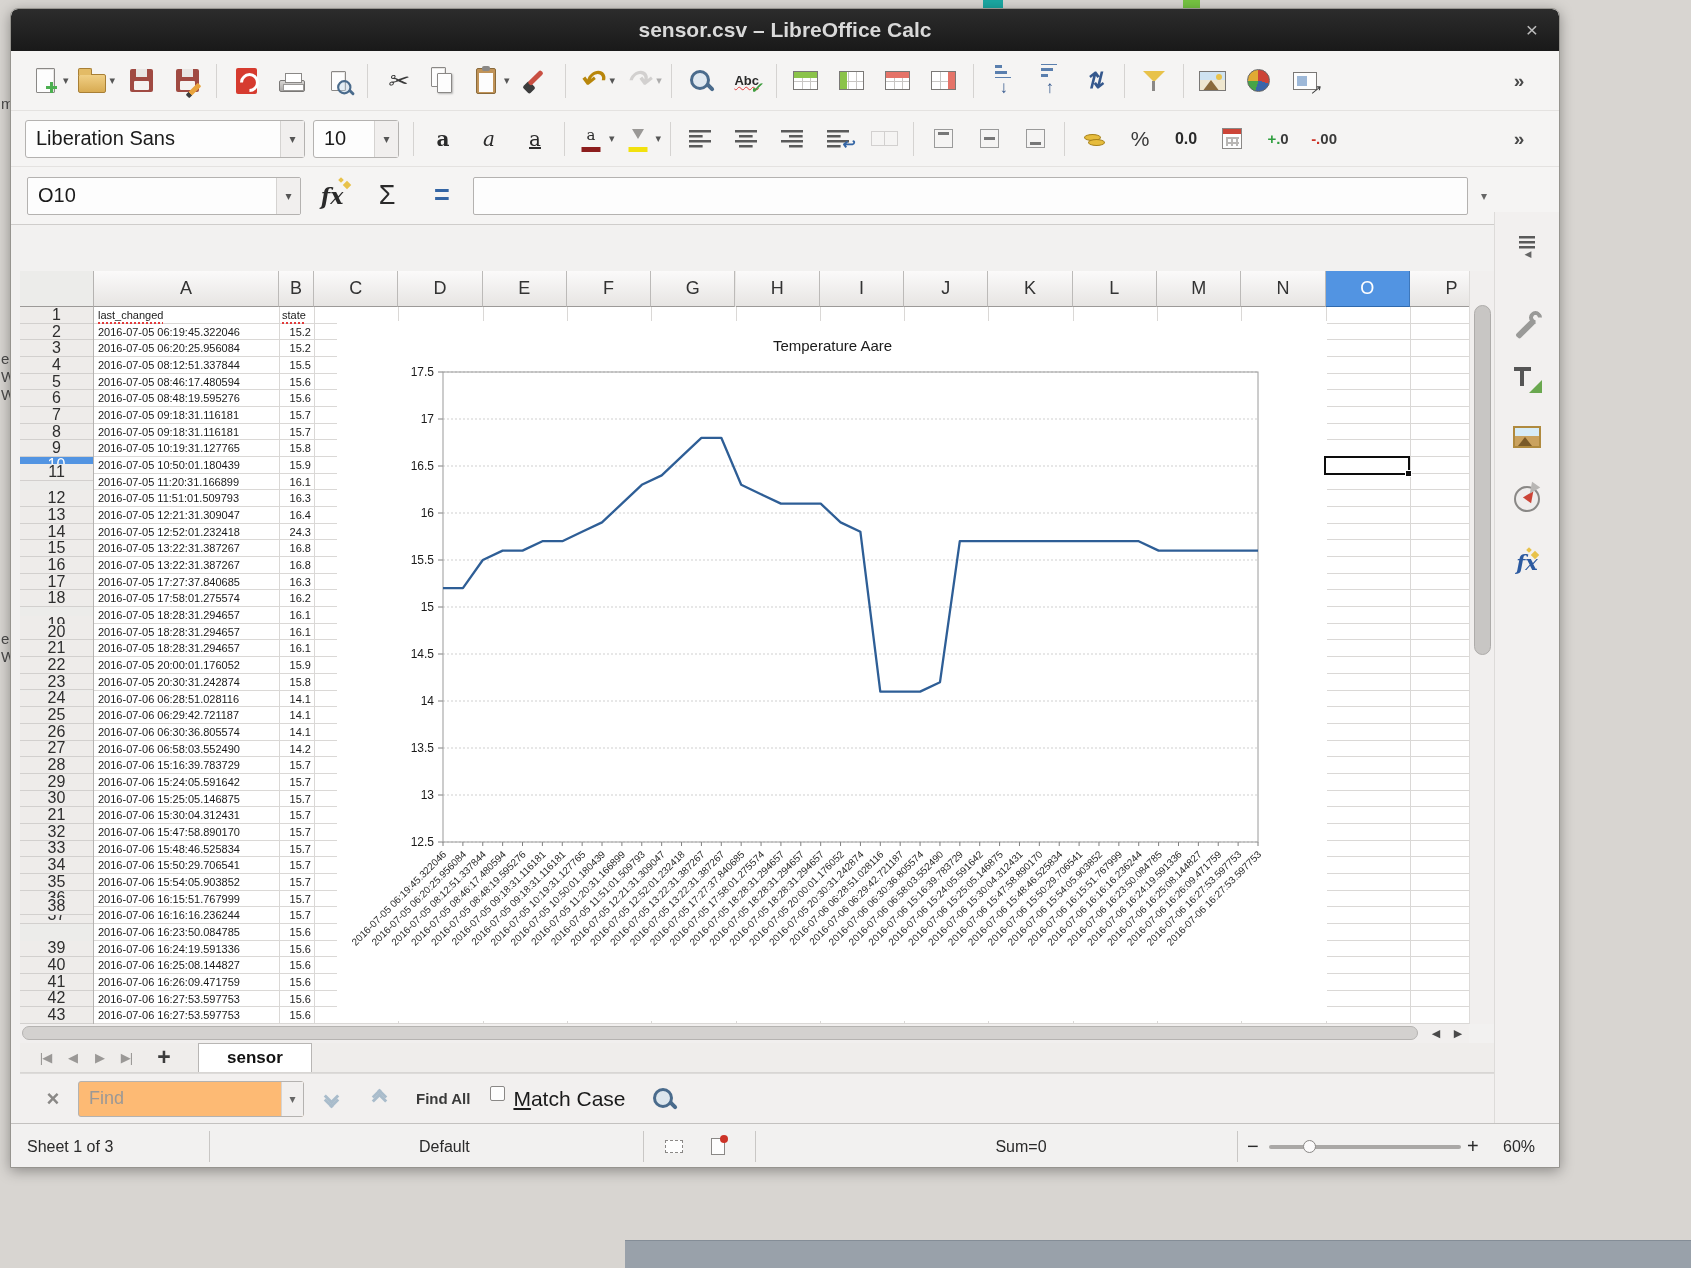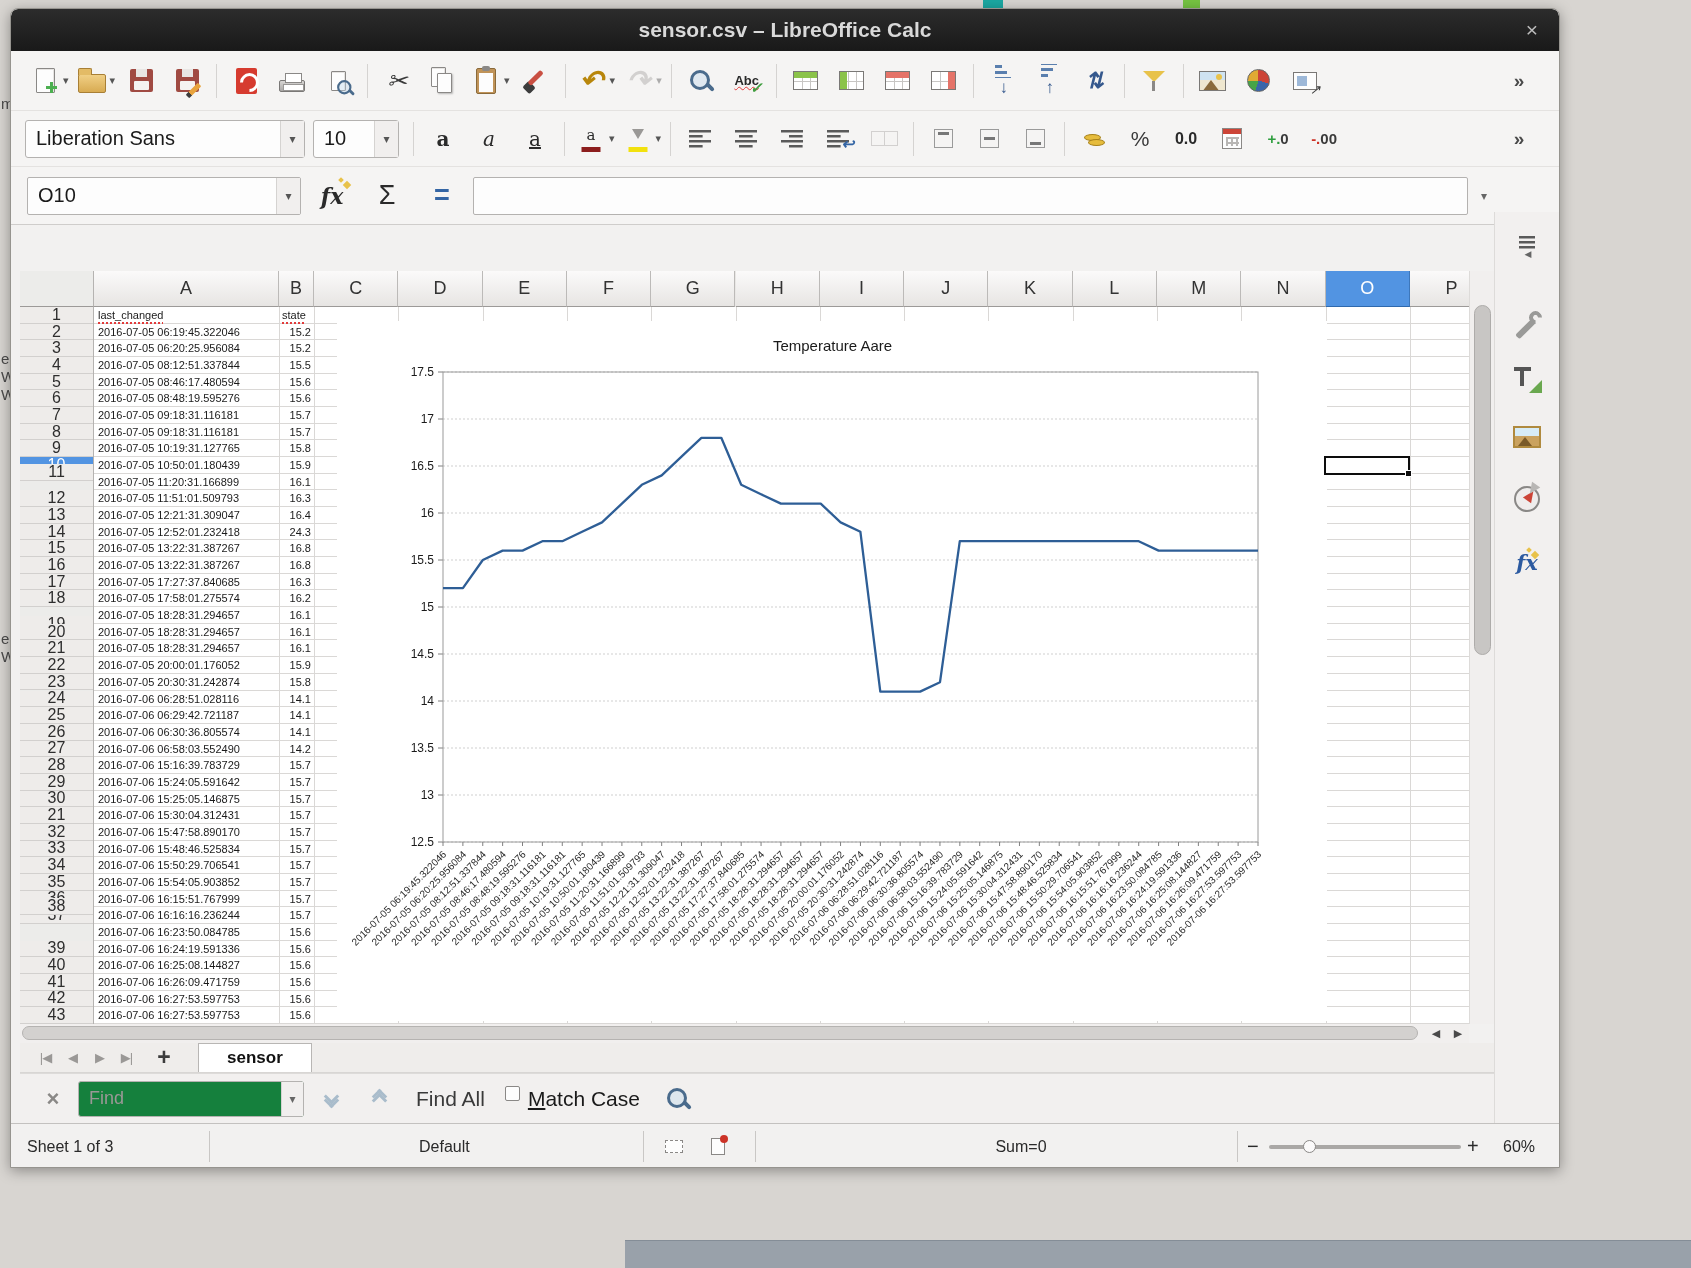--- a/index.html
+++ b/index.html
@@ -162,30 +162,30 @@
 .nav{font-size:13px;color:#9a9896;width:27px;text-align:center;letter-spacing:-1px;}
 .addsheet{font-size:23px;font-weight:bold;color:#3c3c3c;width:36px;text-align:center;margin:0 6px;}
 .sheettab{height:29px;background:#fff;border:1px solid #b8b6b4;border-bottom:none;display:flex;align-items:center;padding:0 28px;margin-left:10px;font-size:17px;}
 .sheettab.active{font-weight:bold;color:#111;}
 
 
 #findbar{position:absolute;left:9px;top:1064px;width:1474px;height:50px;background:#f2f0ef;border-top:1px solid #dddbd9;display:flex;align-items:center;padding-left:12px;}
 .fb-close{width:42px;height:38px;display:flex;align-items:center;justify-content:center;}
 .fb-close .x{color:#8a8886;font-size:22px;font-weight:bold;}
 .find-input-wrap{position:relative;width:226px;height:36px;margin-left:4px;}
-#find-field{width:100%;height:100%;border:1px solid #b4b2b0;border-radius:3px;background:#15803d;font-size:18px;padding:0 28px 0 10px;color:#1a1a1a;}
+#find-field{width:100%;height:100%;border:1px solid #b4b2b0;border-radius:3px;background:#fdba74;font-size:18px;padding:0 28px 0 10px;color:#1a1a1a;}
 #find-field::placeholder{color:#9a9896;}
 .fi-arrow{position:absolute;right:1px;top:1px;bottom:1px;width:22px;border-left:1px solid #d5d3d1;display:flex;align-items:center;justify-content:center;font-size:12px;color:#666;background:#f1efee;}
 .fb-nav{width:42px;height:38px;display:flex;flex-direction:column;align-items:center;justify-content:center;margin-left:6px;}
 .chev{width:11px;height:11px;border-right:3px solid #a9bccb;border-bottom:3px solid #a9bccb;}
 .chev.down{transform:rotate(45deg);}
 .chev.down.b{margin-top:-7px;}
 .chev.up{transform:rotate(-135deg);}
 .chev.up.b{margin-top:-7px;}
-.find-all{font-size:21px;color:#3a3a3a;margin-left:16px;}
+.find-all{font-size:15px;color:#3a3a3a;margin-left:16px;font-weight:bold;}
 .cb{width:15px;height:15px;background:#fdfdfd;border:1px solid #8a8886;border-radius:2px;margin-left:20px;margin-top:-10px;}
 .match-case{font-size:21px;color:#1a1a1a;margin-left:8px;}
 .fb-frr{margin-left:16px;width:44px;display:flex;justify-content:center;}
 
 
 #statusbar{position:absolute;left:0;top:1114px;width:1548px;height:46px;background:#f2f1f0;border-top:1px solid #c3c1bf;}
 .sbt{position:absolute;top:0;line-height:45px;font-size:16px;color:#2a2a2a;}
 .sb-sep{position:absolute;top:7px;bottom:7px;width:1px;background:#c9c7c5;}
 #sb-sheet{left:16px;}
 #sb-style{left:408px;}

